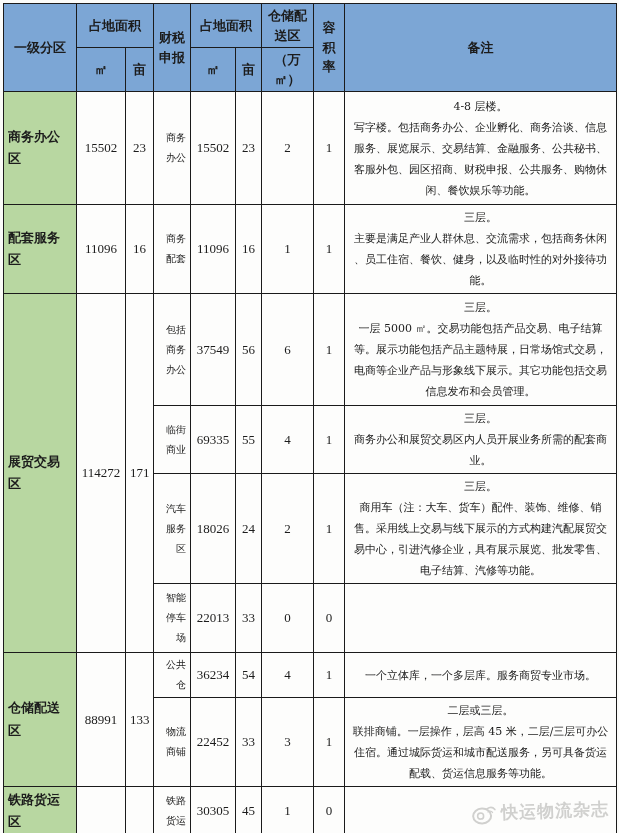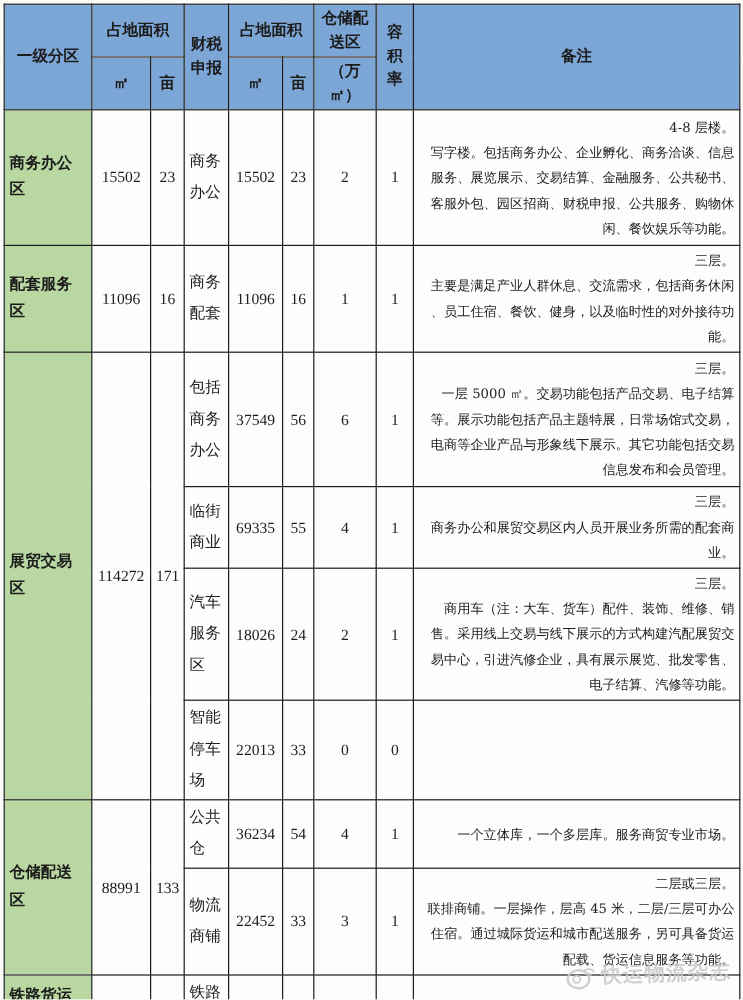--- a/index.html
+++ b/index.html
@@ -38,24 +38,24 @@
   thead tr.h1{height:29px;}
   thead tr.h2{height:31px;}
   
   td.zone{
     background:#b8d7a1;
     font-weight:bold;
     font-size:13px;
     text-align:left;
     line-height:1.7;
   }
-  td.sec{ text-align:left; font-size:13px; line-height:2.0; }
+  td.sec{ text-align:right; font-size:10px; line-height:2.0; }
   td.num{ text-align:center; font-size:13px;font-family:Liberation Serif, serif; }
   td.remark{
-    text-align:right;
+    text-align:center;
     font-size:11px;
     line-height:21px;
     white-space:pre-line;
     padding:2px 6px;
     vertical-align:middle;
   }
   
   tbody tr:nth-child(1){height:113px;}
   tbody tr:nth-child(2){height:85px;}
   tbody tr:nth-child(3){height:112px;}

